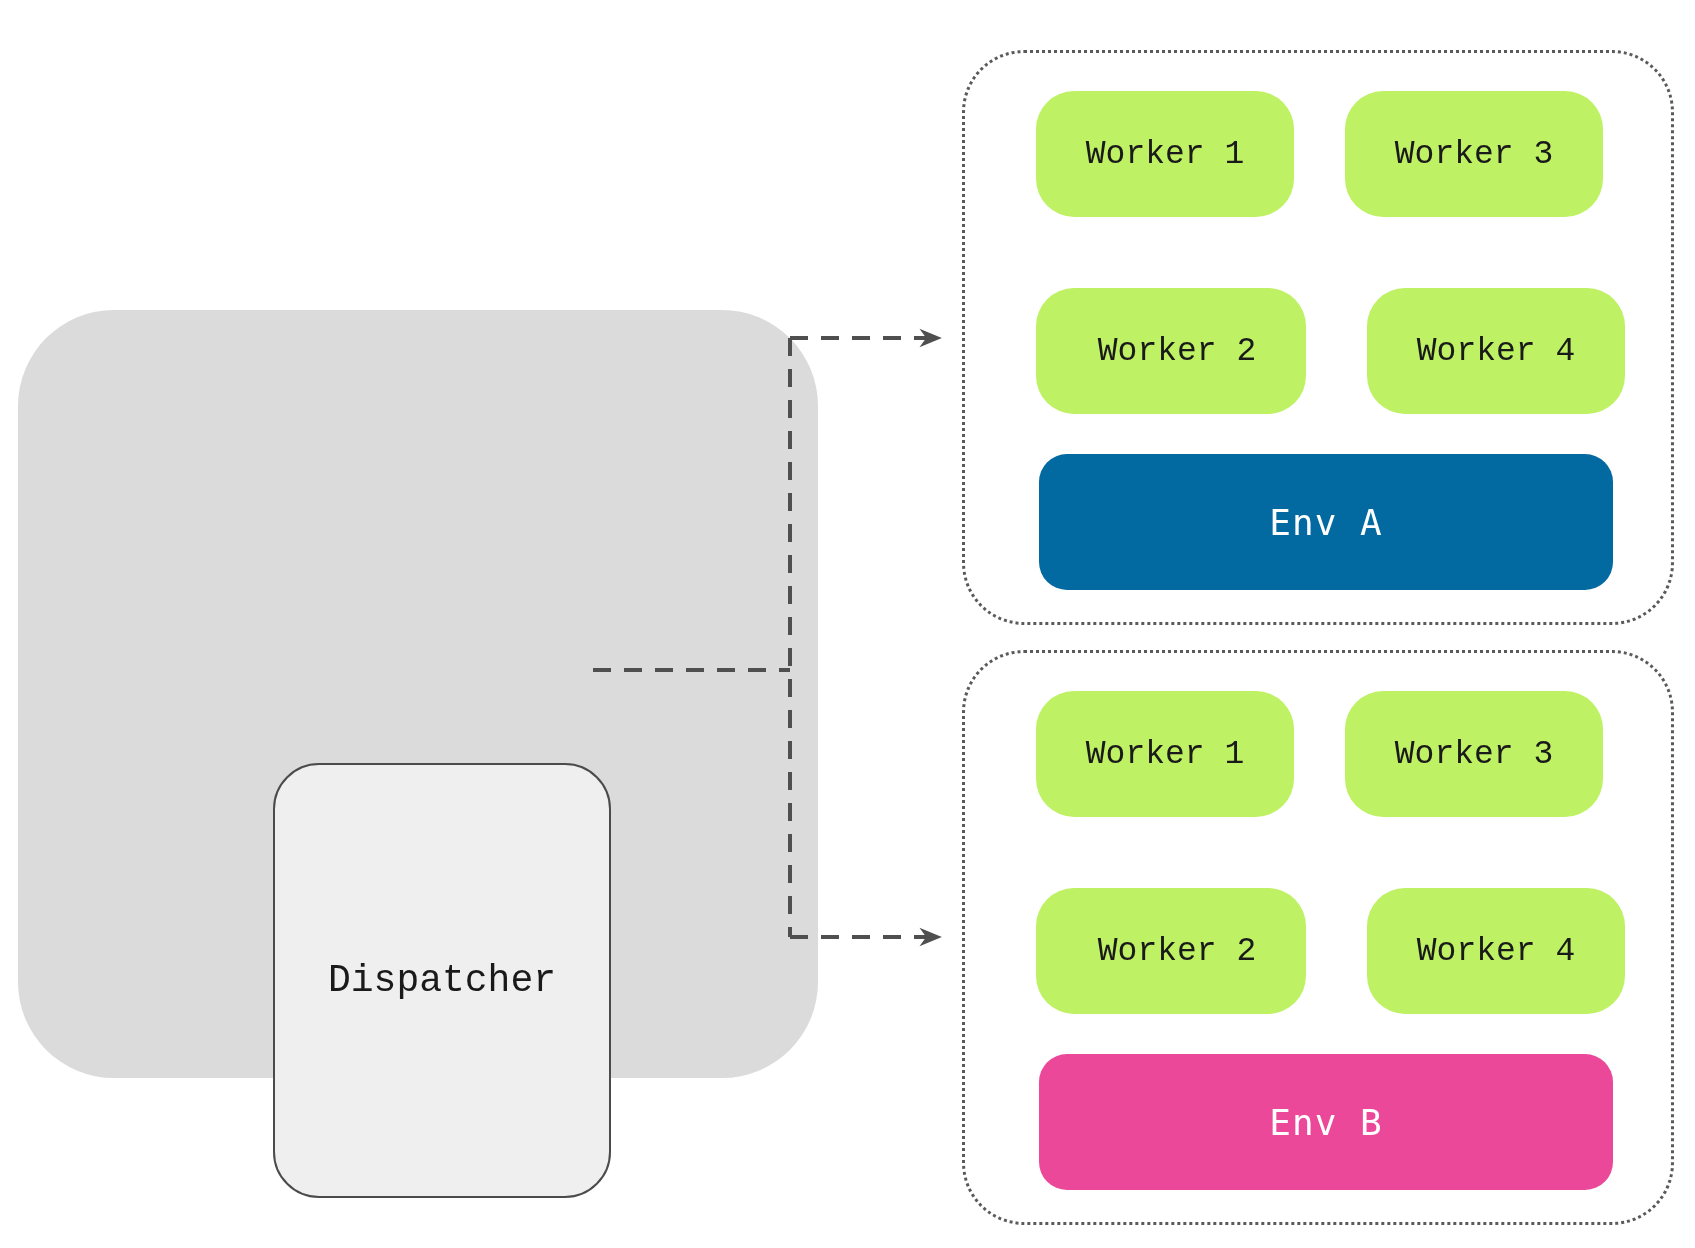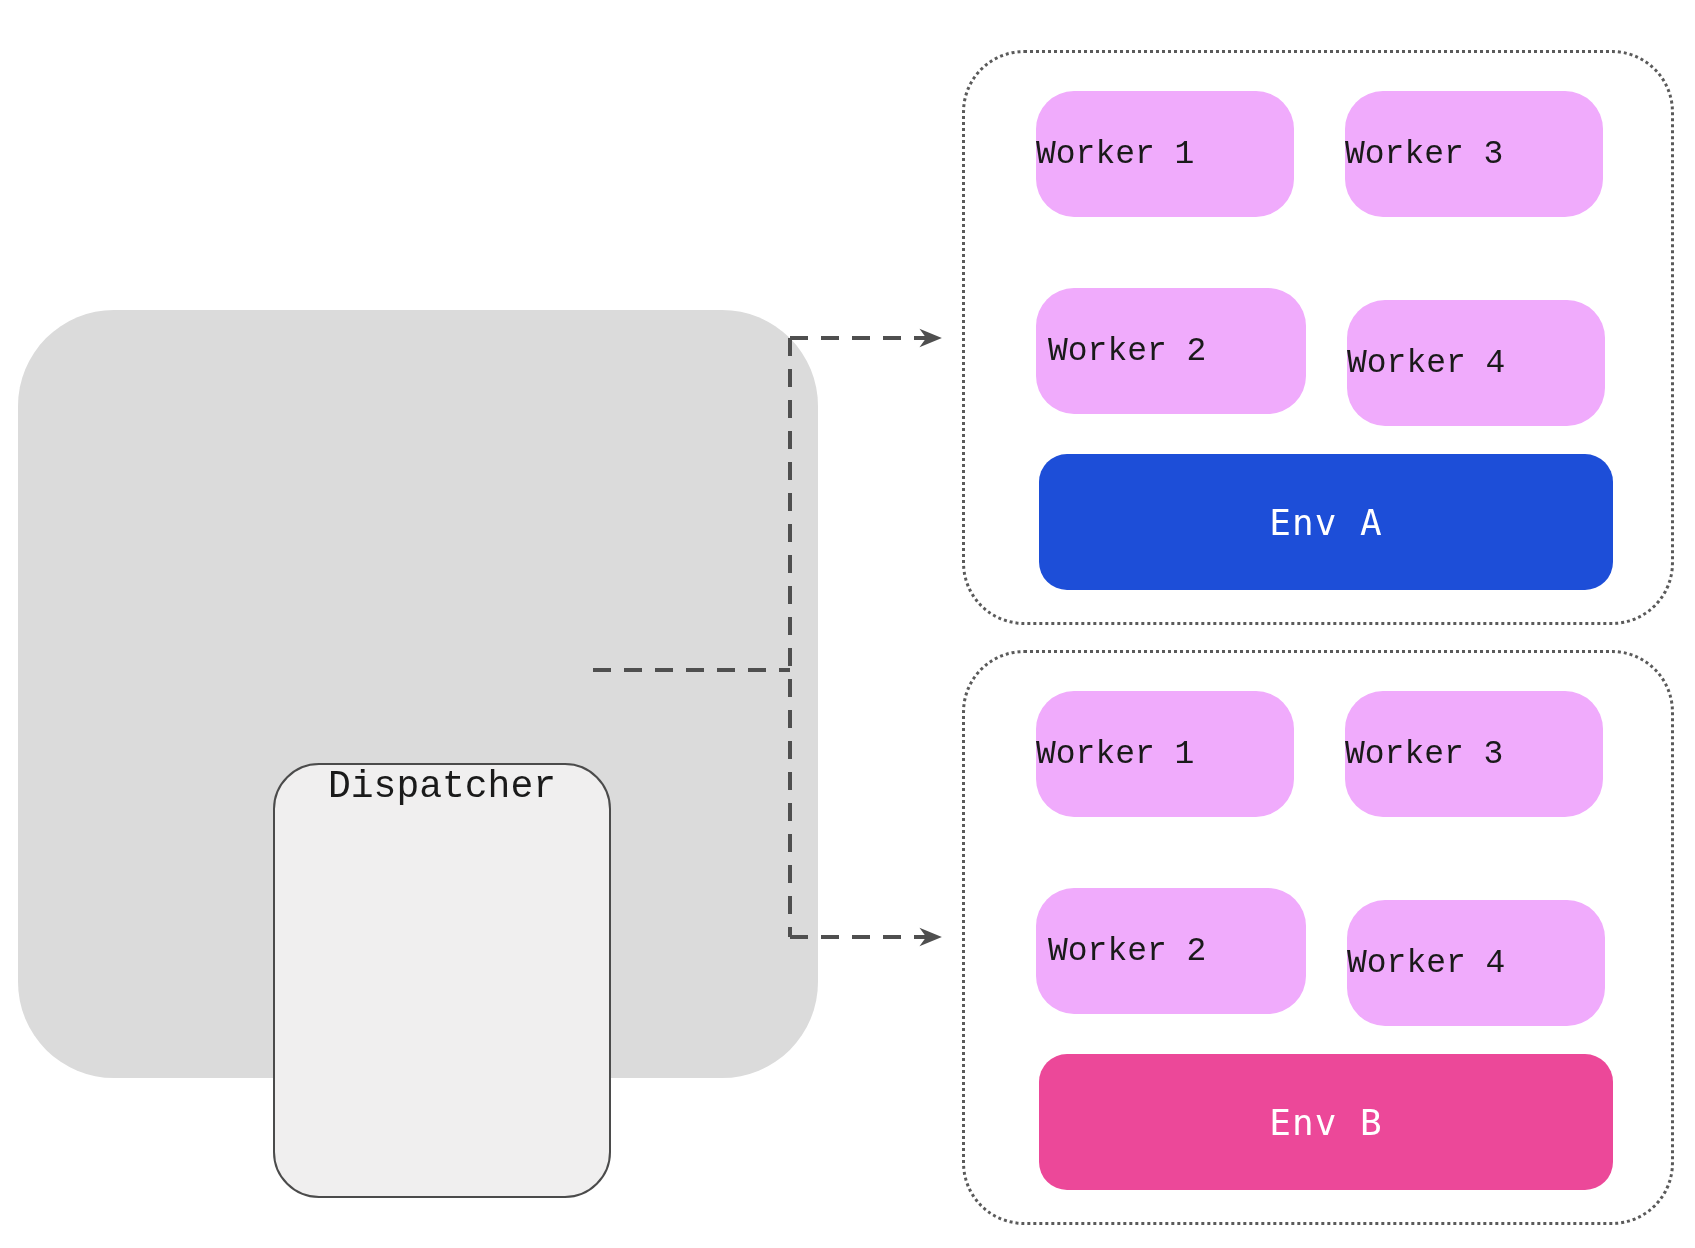--- a/index.html
+++ b/index.html
@@ -11,42 +11,42 @@
   }
   
   .mlserver-box{
     position:absolute;left:18px;top:310px;width:800px;height:768px;
     background:#dbdbdb;border-radius:96px;
   }
   .dispatcher-box{
     position:absolute;left:255px;top:453px;width:338px;height:435px;
     background:#f0efef;border:2px solid #4b4b4b;border-radius:46px;
     box-sizing:border-box;
-    display:flex;justify-content:center;
+    display:flex;align-items:center;justify-content:center;
   }
   .dispatcher-label{
     font-size:38px;color:#1a1a1a;letter-spacing:0;
   }
   
   .env-group{
     position:absolute;left:962px;width:712px;height:575px;
     border:3px dotted #5a5a5a;border-radius:62px;
     box-sizing:border-box;background:#ffffff;
   }
   .env-group.top{top:50px;}
   .env-group.bottom{top:650px;}
   .worker-box{
     position:absolute;width:258px;height:126px;border-radius:38px;
-    background:#f0abfc;
-    display:flex;align-items:center;justify-content:flex-start;
+    background:#bef264;
+    display:flex;align-items:center;justify-content:center;
   }
   .worker-box.r1c1{left:71px;top:38px;}
   .worker-box.r1c2{left:380px;top:38px;}
   .worker-box.r2c1{left:71px;top:235px;padding-left:12px;}
-  .worker-box.r2c2{left:382px;top:235px;margin-top:12px;}
+  .worker-box.r2c2{left:402px;top:235px;}
   .worker-label{font-size:33px;color:#1a1a1a;}
   .env-bar{
     position:absolute;left:74px;top:401px;width:574px;height:136px;
     border-radius:28px;
     display:flex;align-items:center;justify-content:center;
   }
   .env-label{
     font-family:"DejaVu Sans Mono", monospace;
     font-size:36px;color:#ffffff;letter-spacing:1px;
   }
@@ -72,21 +72,21 @@
   </div>
   <div class="worker-box r1c2">
     <span class="worker-label">Worker 3</span>
   </div>
   <div class="worker-box r2c1">
     <span class="worker-label">Worker 2</span>
   </div>
   <div class="worker-box r2c2">
     <span class="worker-label">Worker 4</span>
   </div>
-  <div class="env-bar" style="background: #1d4ed8;">
+  <div class="env-bar" style="background: #0369a1;">
     <span class="env-label">Env A</span>
   </div>
 </div>
 
 <div class="env-group bottom">
   <div class="worker-box r1c1">
     <span class="worker-label">Worker 1</span>
   </div>
   <div class="worker-box r1c2">
     <span class="worker-label">Worker 3</span>

